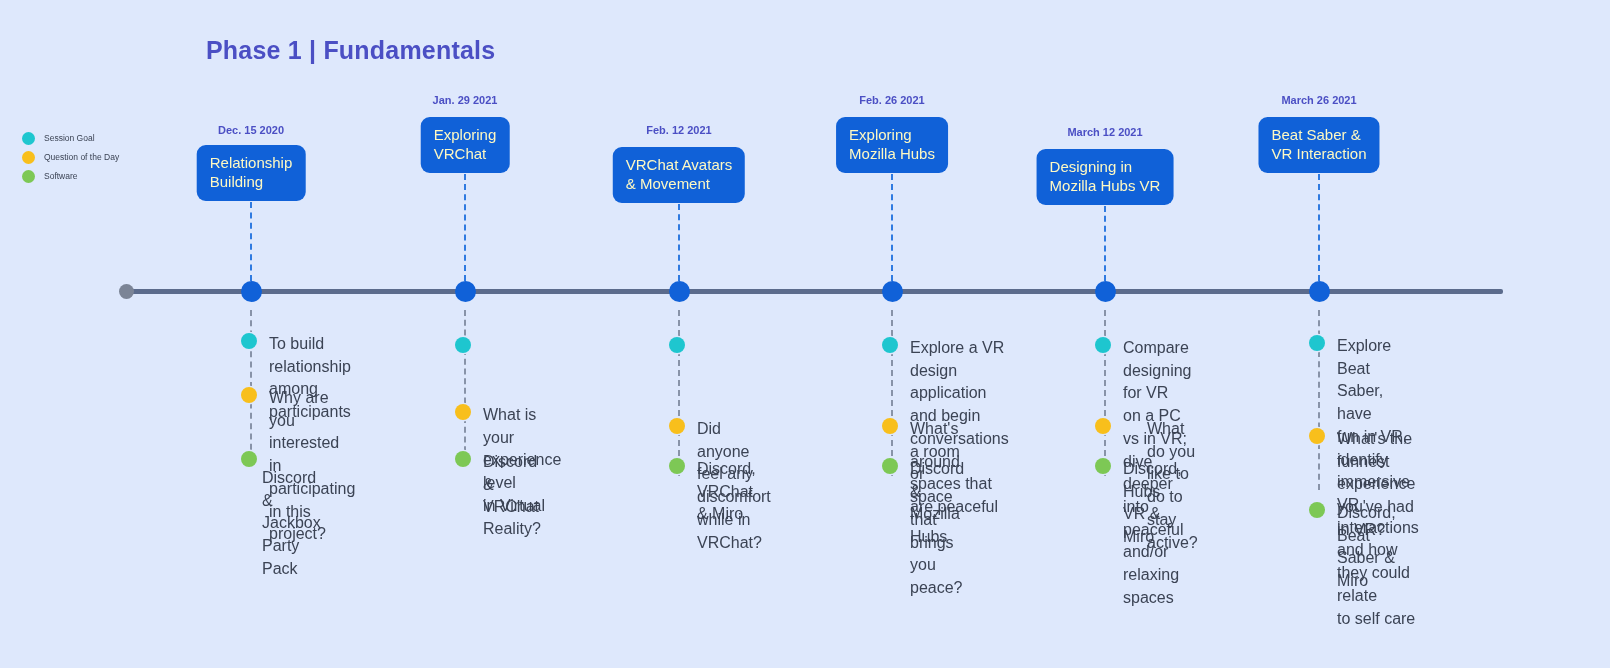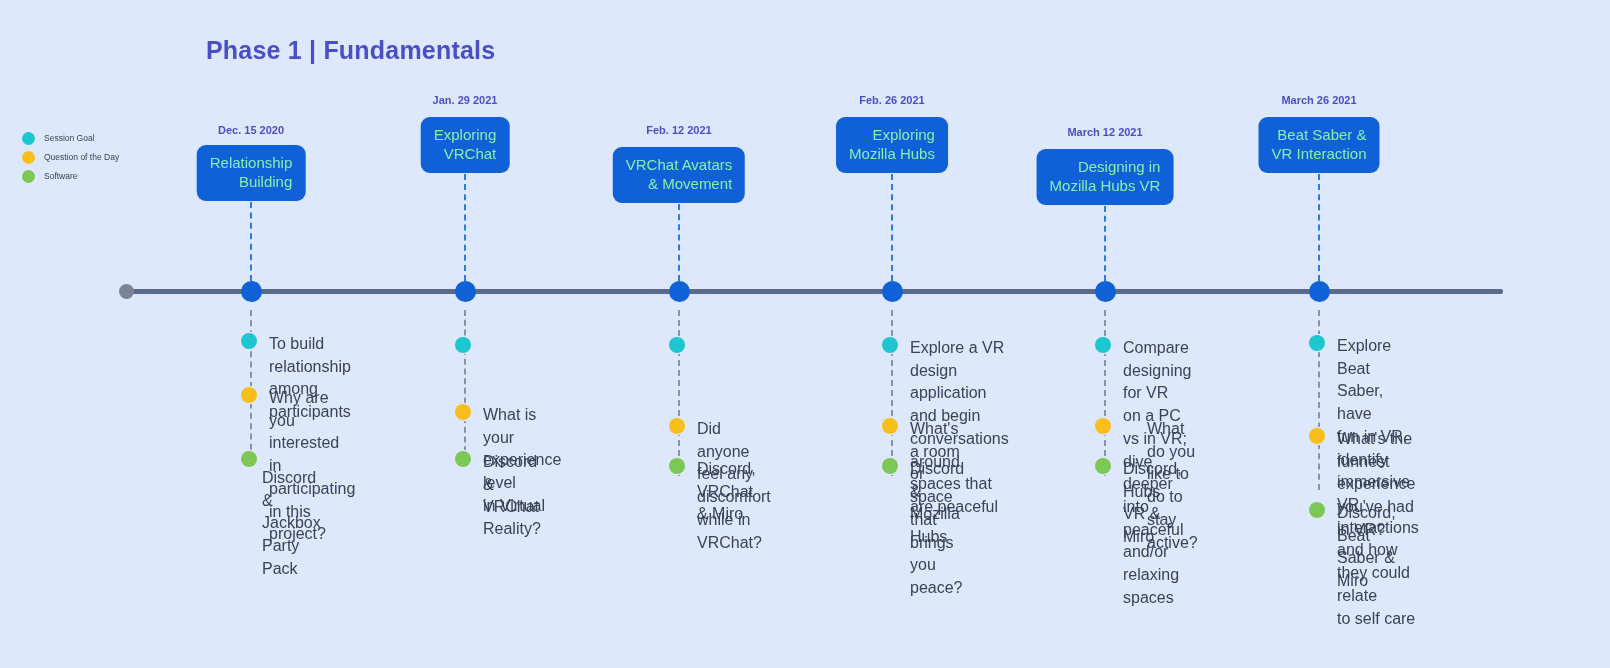--- a/index.html
+++ b/index.html
@@ -41,22 +41,22 @@
   }
 
   
   .milestone{position:absolute;}
   .m-date{
     position:absolute;left:50%;transform:translateX(-50%);
     font-size:11px;font-weight:bold;color:#4b4fc4;white-space:nowrap;
   }
   .m-card{
     position:absolute;left:50%;transform:translateX(-50%);
-    background:#1061d8;color:#86efac;border-radius:9px;
-    padding:9px 13px;text-align:right;
+    background:#1061d8;color:#fef9c3;border-radius:9px;
+    padding:9px 13px;text-align:left;
     font-size:15px;line-height:1.26;white-space:nowrap;
   }
   .m-connector{
     position:absolute;left:50%;transform:translateX(-50%);
     width:0;border-left:2px dashed #2f7ae0;
   }
 
   
   .detail-col{position:absolute;top:310px;}
   .detail-rail{

